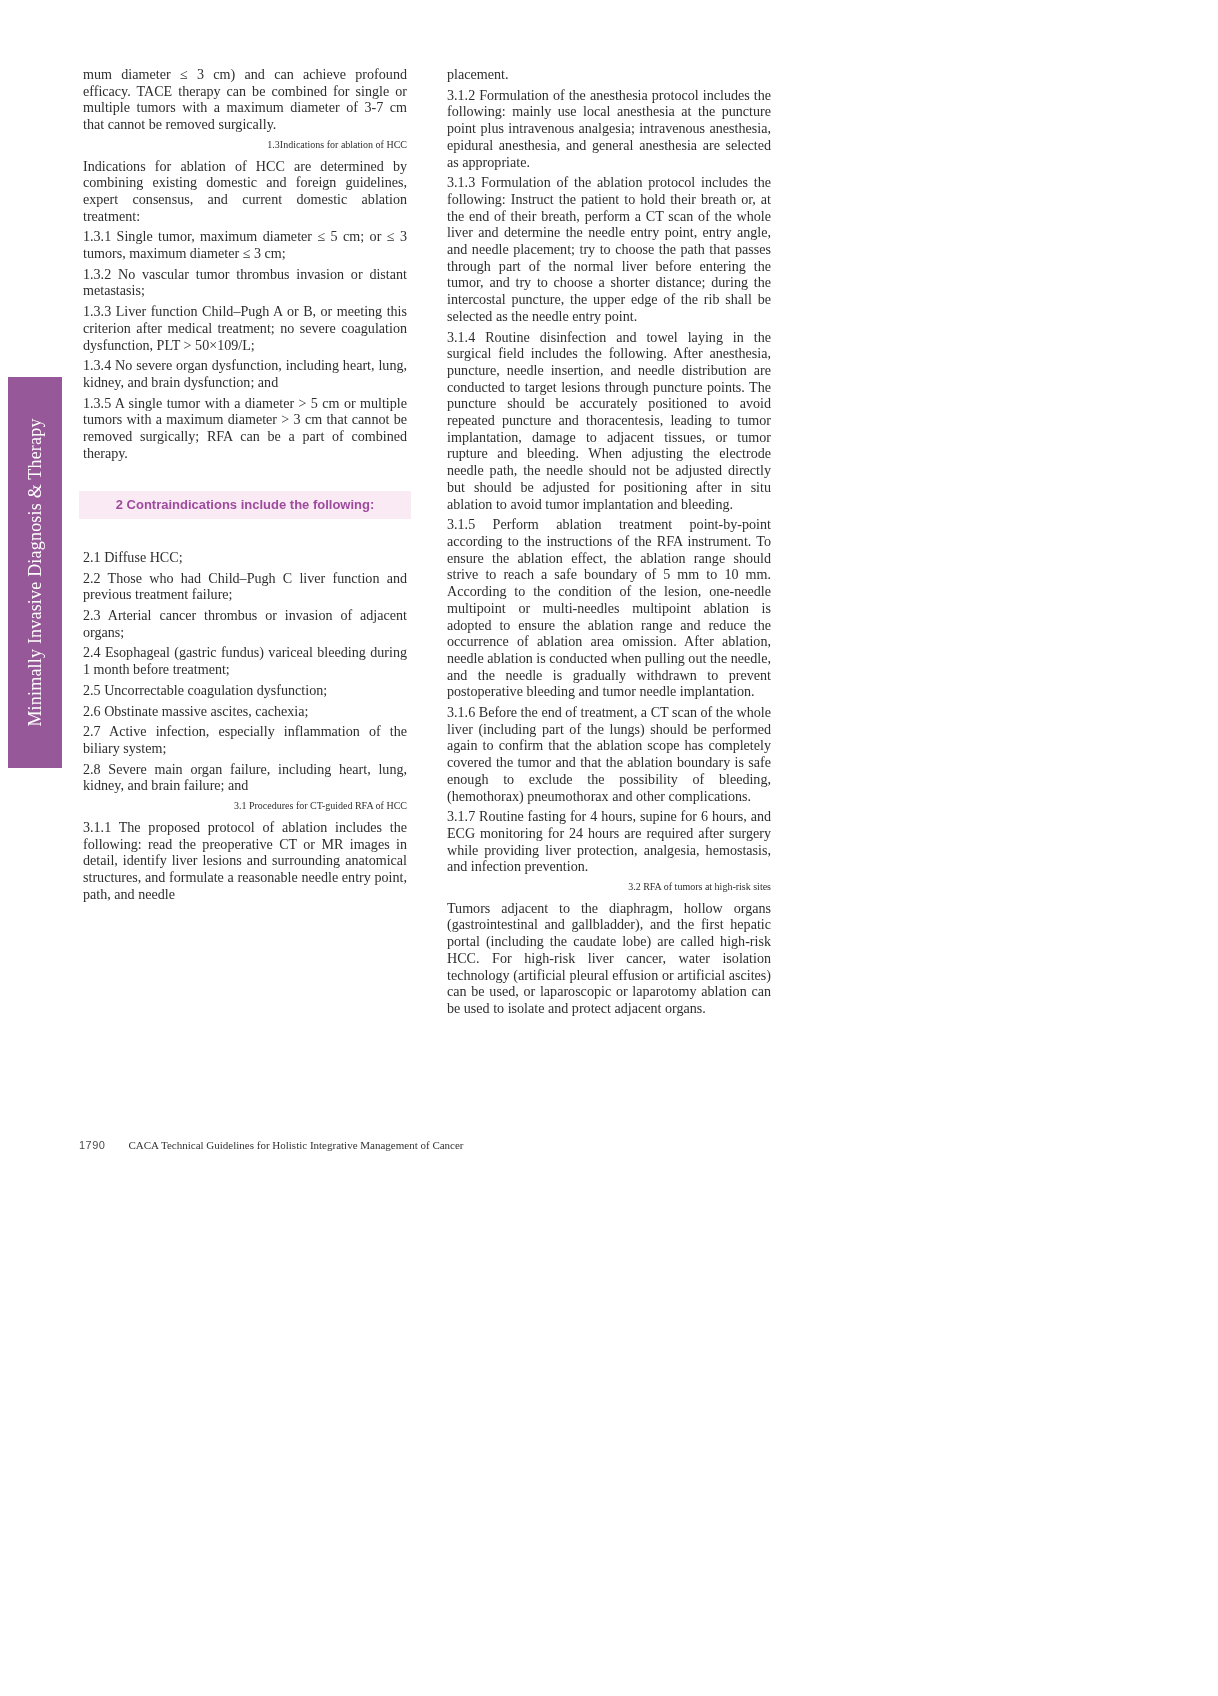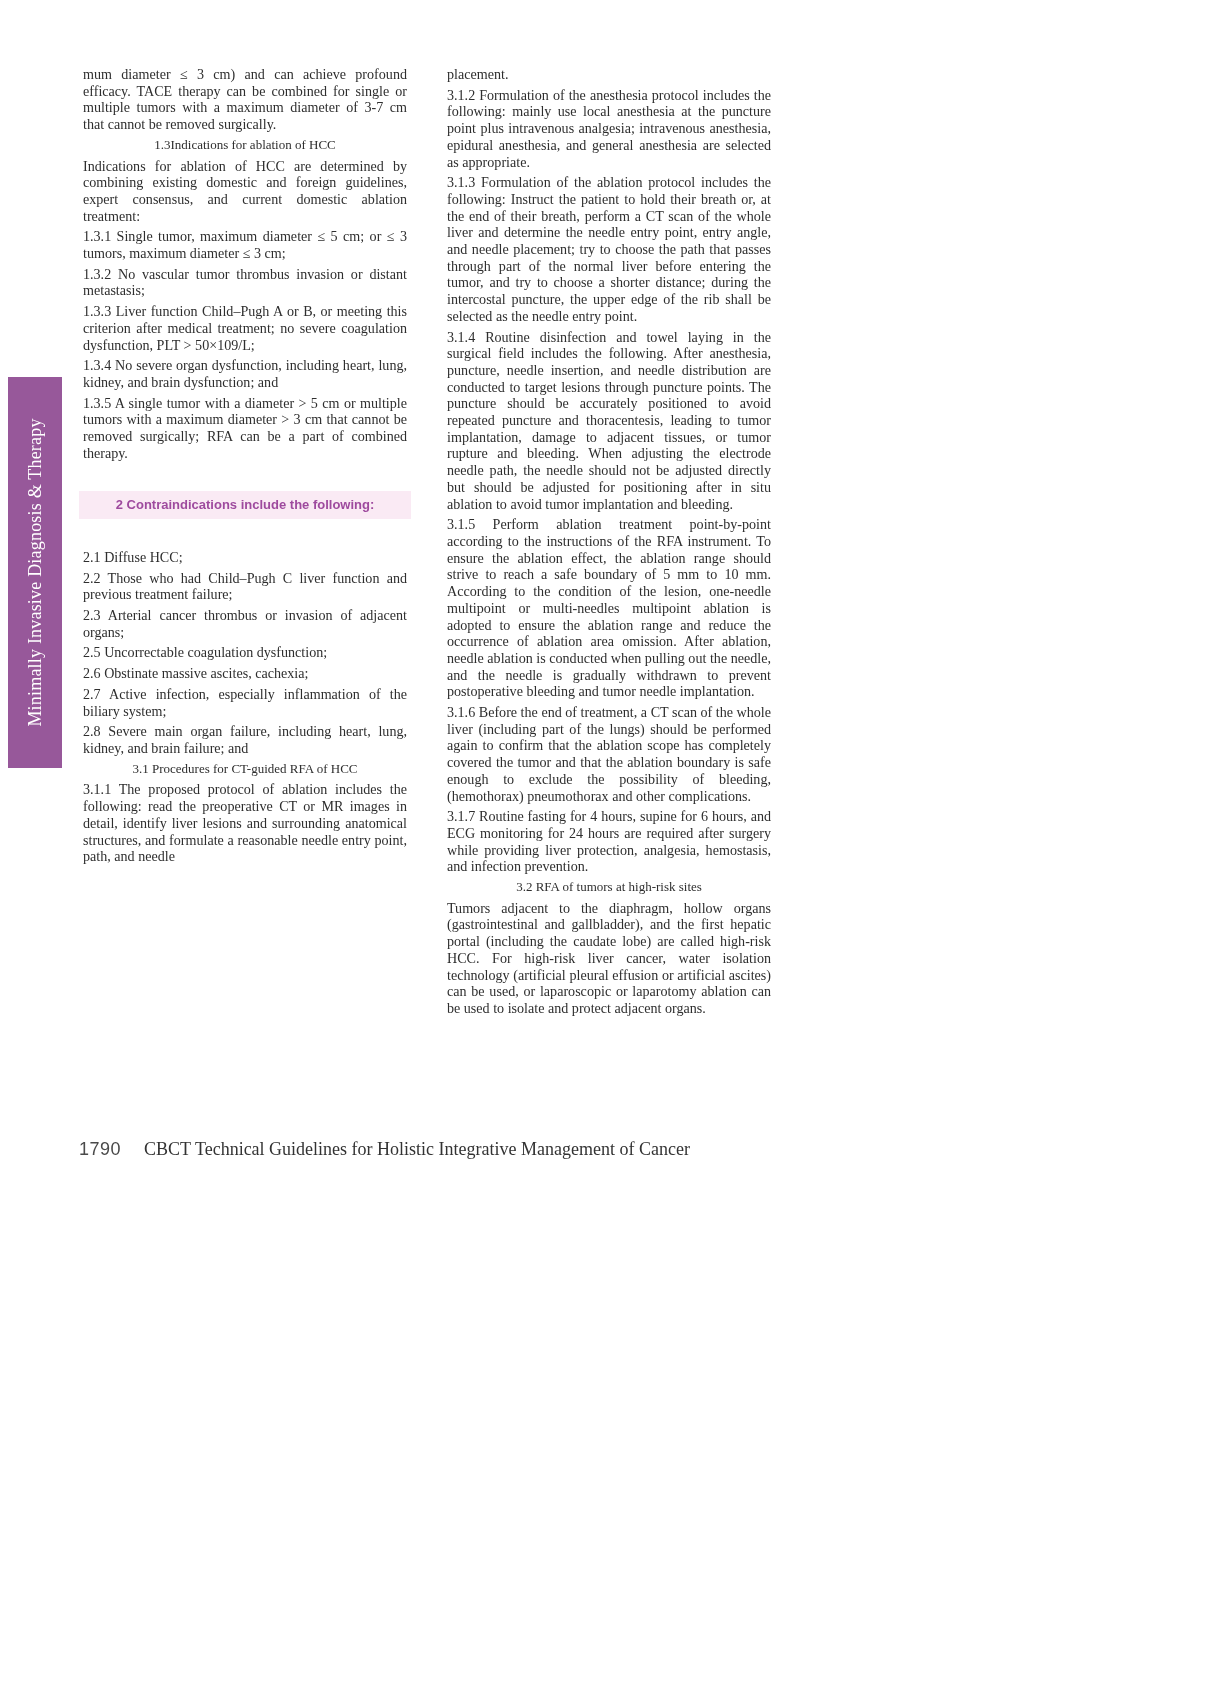--- a/index.html
+++ b/index.html
@@ -33,41 +33,41 @@
     position: absolute; top: 62px; width: 332px;
     font-size: 14.1px; line-height: 16.7px;
     text-align: justify;
   }
   .col-left  { left: 79px; }
   .col-right { left: 443px; }
   .col p { margin: 4px; }
   .sp { margin-top: 11px; }
 
   .subhead {
-    font-weight: normal; font-size: 13px;
-    margin: 10px 0; text-align: center;
+    font-weight: normal; font-size: 10px;
+    margin: 10px 0; text-align: right;
   }
 
   .hbox {
     background: #faeaf4;
     color: #9e4a9e;
     font-family: "Liberation Sans", sans-serif;
     font-weight: bold;
     font-size: 13px; line-height: 17.5px;
     text-align: center;
     padding: 5px 3px;
     margin: 30px 0;
   }
   .hbox.oneline { white-space: nowrap; padding-left: 0; padding-right: 0; }
 
   
   .footer {
     position: absolute; left: 79px; top: 1139px;
     display: flex; align-items: baseline;
-    font-size: 18px; color: #333333;
+    font-size: 11px; color: #333333;
   }
   .page-num {
     font-family: "Liberation Sans", sans-serif;
     color: #4a4a4a;
     margin-right: 23px;
     letter-spacing: 0.5px;
   }
 </style>
 </head>
 <body>
@@ -84,20 +84,21 @@
     <p>Indications for ablation of HCC are determined by combining existing domestic and foreign guidelines, expert consensus, and current domestic ablation treatment:</p>
     <p>1.3.1 Single tumor, maximum diameter ≤ 5 cm; or ≤ 3 tumors, maximum diameter ≤ 3 cm;</p>
     <p>1.3.2 No vascular tumor thrombus invasion or distant metastasis;</p>
     <p>1.3.3 Liver function Child–Pugh A or B, or meeting this criterion after medical treatment; no severe coagulation dysfunction, PLT &gt; 50×109/L;</p>
     <p>1.3.4 No severe organ dysfunction, including heart, lung, kidney, and brain dysfunction; and</p>
     <p class="sp">1.3.5 A single tumor with a diameter &gt; 5 cm or multiple tumors with a maximum diameter &gt; 3 cm that cannot be removed surgically; RFA can be a part of combined therapy.</p>
     <div class="hbox oneline">2 Contraindications include the following:</div>
     <p>2.1 Diffuse HCC;</p>
     <p class="sp">2.2 Those who had Child–Pugh C liver function and previous treatment failure;</p>
     <p class="sp">2.3 Arterial cancer thrombus or invasion of adjacent organs;</p>
+    <p class="sp">2.4 Esophageal (gastric fundus) variceal bleeding during 1 month before treatment;</p>
     <p class="sp">2.5 Uncorrectable coagulation dysfunction;</p>
     <p class="sp">2.6 Obstinate massive ascites, cachexia;</p>
     <p class="sp">2.7 Active infection, especially inflammation of the biliary system;</p>
     <p class="sp">2.8 Severe main organ failure, including heart, lung, kidney, and brain failure; and</p>
     <p class="subhead">3.1 Procedures for CT-guided RFA of HCC</p>
     <p>3.1.1 The proposed protocol of ablation includes the following: read the preoperative CT or MR images in detail, identify liver lesions and surrounding anatomical structures, and formulate a reasonable needle entry point, path, and needle</p>
   </div>
 
   <div class="col col-right">
     <p>placement.</p>
@@ -106,16 +107,16 @@
     <p>3.1.4 Routine disinfection and towel laying in the surgical field includes the following. After anesthesia, puncture, needle insertion, and needle distribution are conducted to target lesions through puncture points. The puncture should be accurately positioned to avoid repeated puncture and thoracentesis, leading to tumor implantation, damage to adjacent tissues, or tumor rupture and bleeding. When adjusting the electrode needle path, the needle should not be adjusted directly but should be adjusted for positioning after in situ ablation to avoid tumor implantation and bleeding.</p>
     <p>3.1.5 Perform ablation treatment point-by-point according to the instructions of the RFA instrument. To ensure the ablation effect, the ablation range should strive to reach a safe boundary of 5 mm to 10 mm. According to the condition of the lesion, one-needle multipoint or multi-needles multipoint ablation is adopted to ensure the ablation range and reduce the occurrence of ablation area omission. After ablation, needle ablation is conducted when pulling out the needle, and the needle is gradually withdrawn to prevent postoperative bleeding and tumor needle implantation.</p>
     <p>3.1.6 Before the end of treatment, a CT scan of the whole liver (including part of the lungs) should be performed again to confirm that the ablation scope has completely covered the tumor and that the ablation boundary is safe enough to exclude the possibility of bleeding, (hemothorax) pneumothorax and other complications.</p>
     <p>3.1.7 Routine fasting for 4 hours, supine for 6 hours, and ECG monitoring for 24 hours are required after surgery while providing liver protection, analgesia, hemostasis, and infection prevention.</p>
     <p class="subhead">3.2 RFA of tumors at high-risk sites</p>
     <p>Tumors adjacent to the diaphragm, hollow organs (gastrointestinal and gallbladder), and the first hepatic portal (including the caudate lobe) are called high-risk HCC. For high-risk liver cancer, water isolation technology (artificial pleural effusion or artificial ascites) can be used, or laparoscopic or laparotomy ablation can be used to isolate and protect adjacent organs.</p>
   </div>
 
   <div class="footer">
     <span class="page-num">1790</span>
-    <span class="footer-title">CBCT Technical Guidelines for Holistic Integrative Management of Cancer</span>
+    <span class="footer-title">CACA Technical Guidelines for Holistic Integrative Management of Cancer</span>
   </div>
 
 </div>
 
 </body></html>

